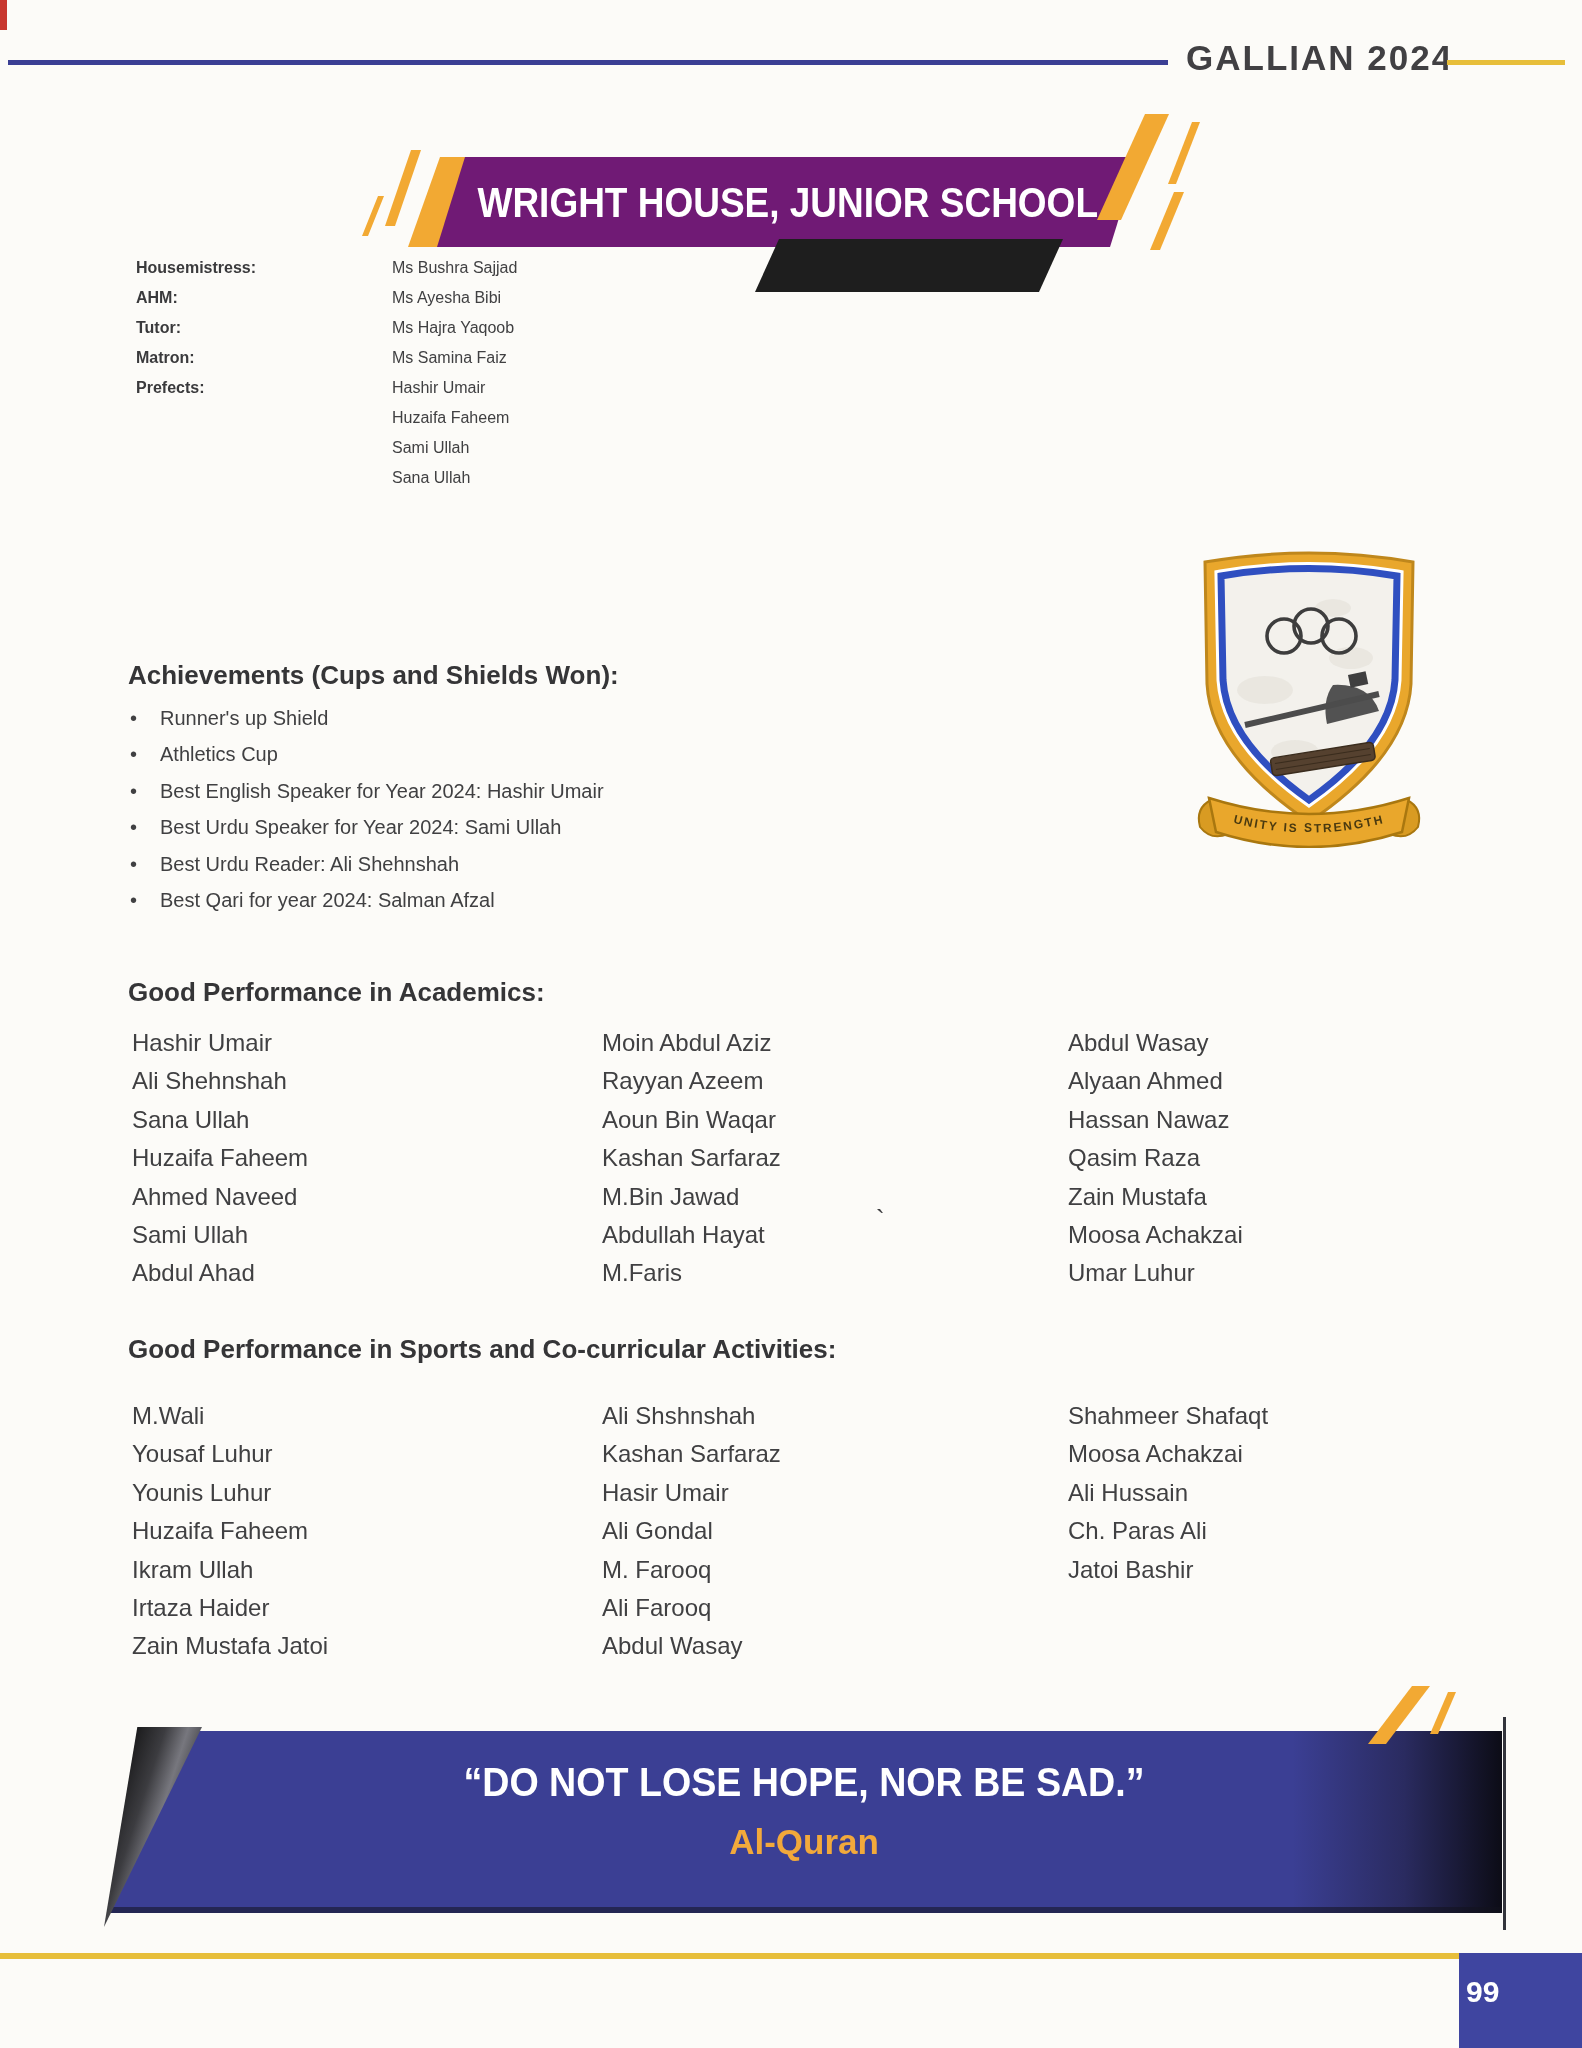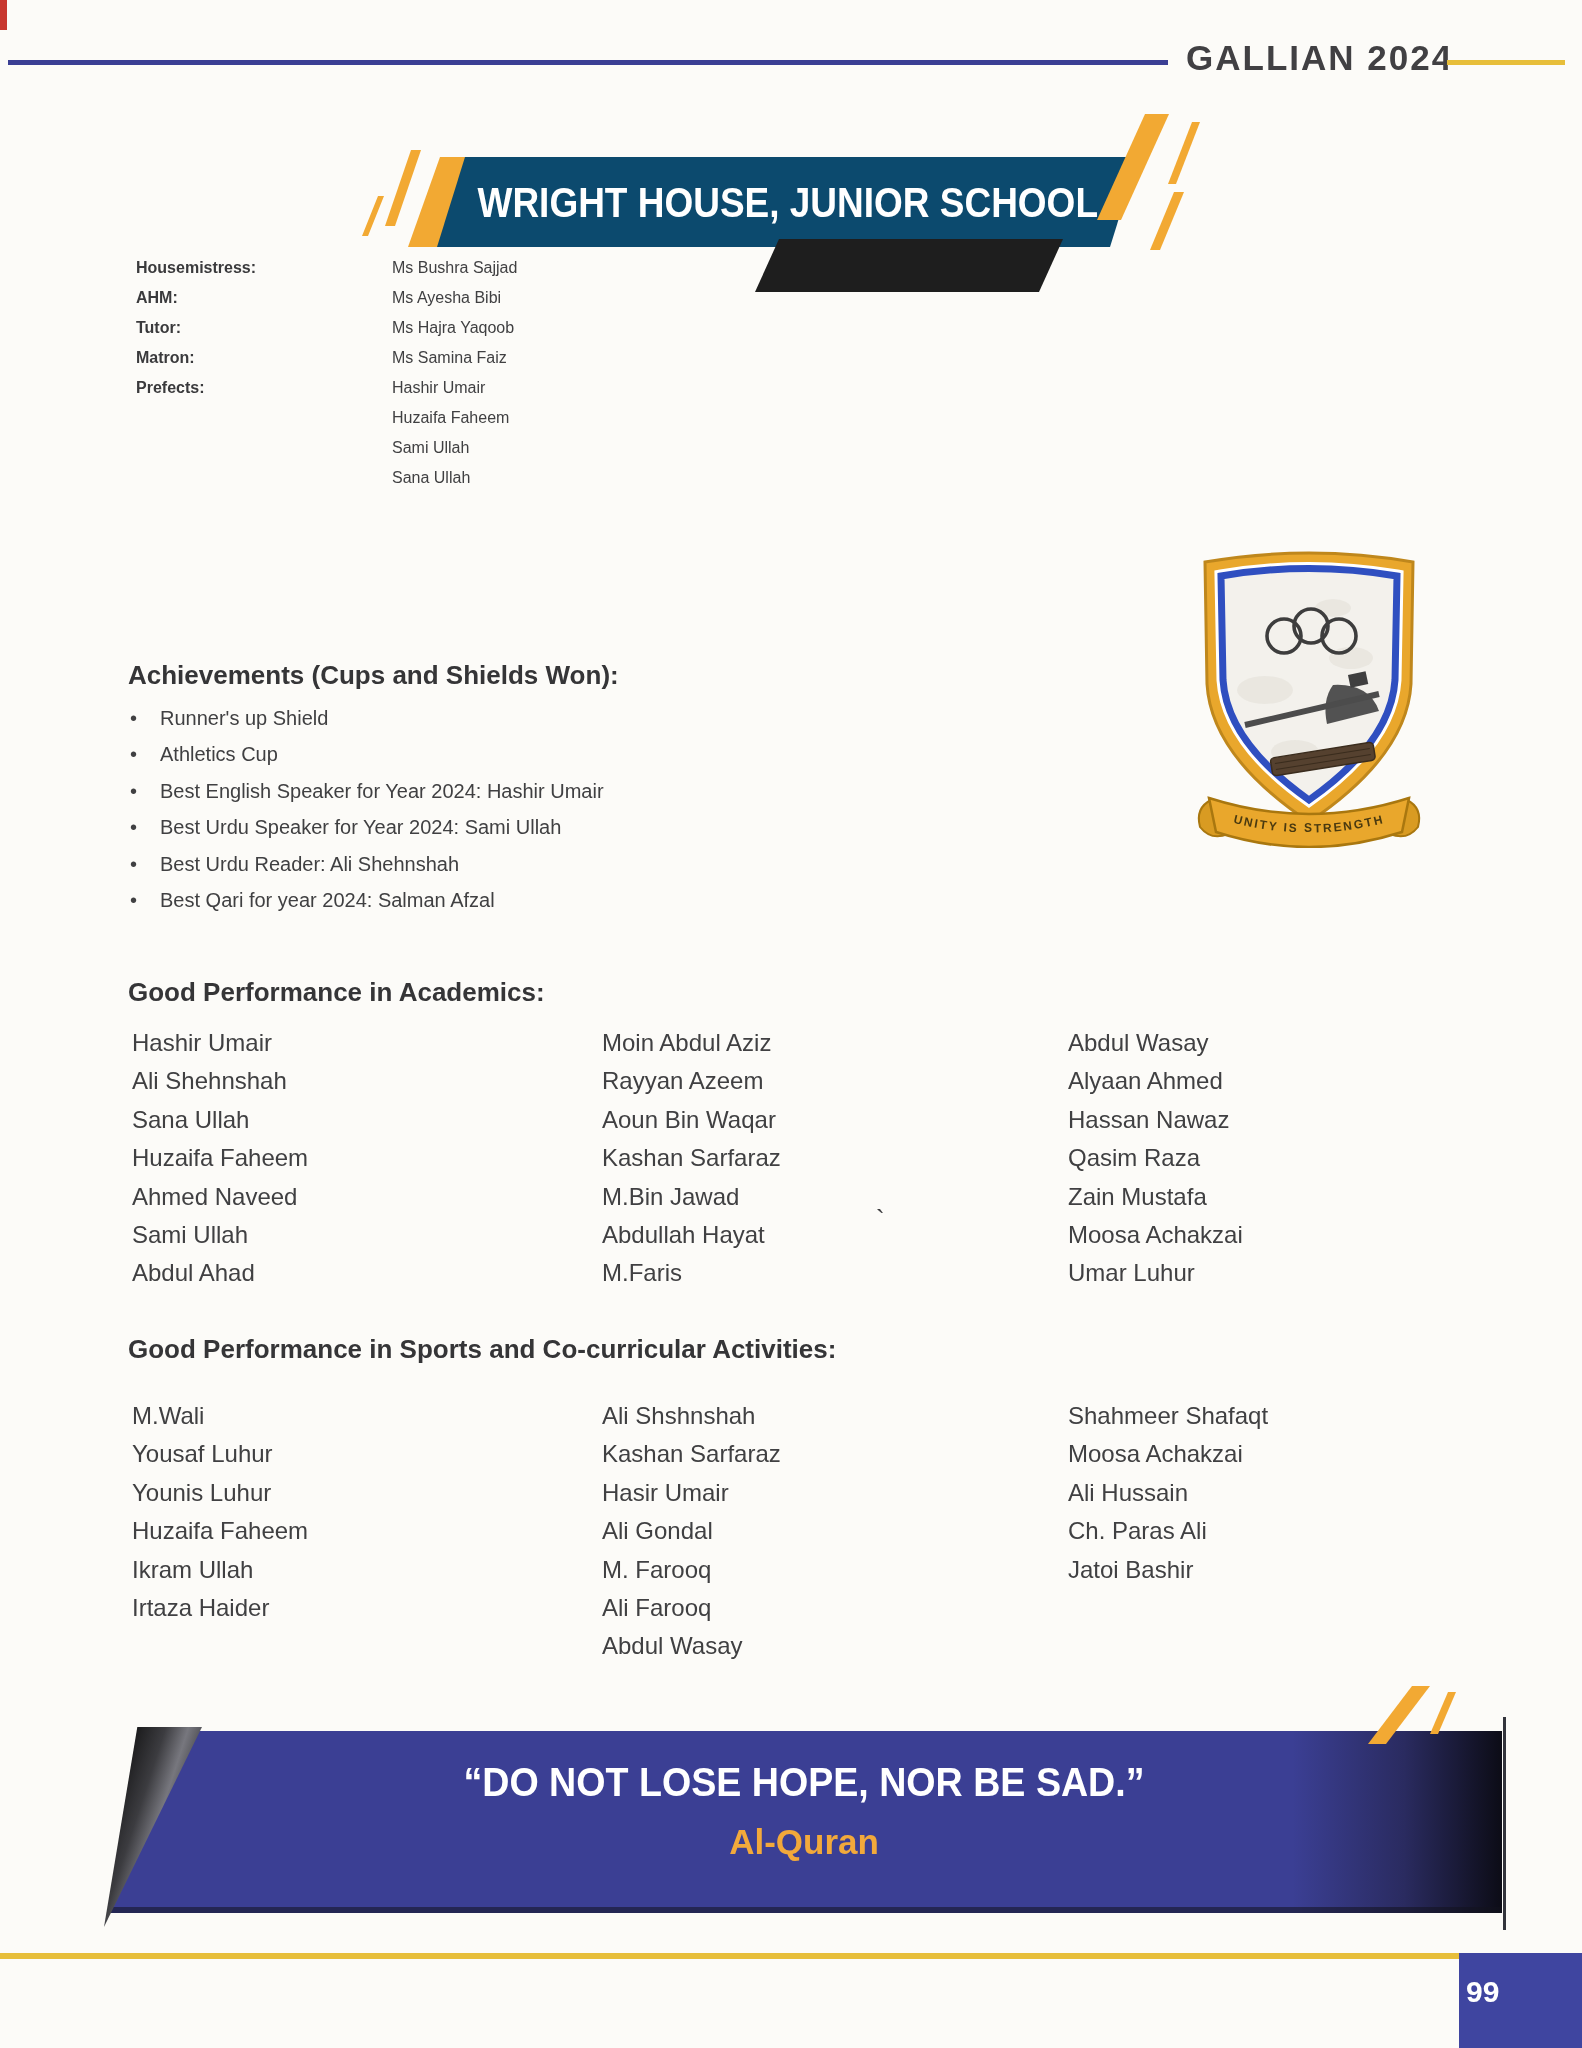--- a/index.html
+++ b/index.html
@@ -17,21 +17,21 @@
   .hdr-rule-blue{left:8px;top:60px;width:1160px;height:5px;background:#3b3f94;}
   .hdr-title{left:1186px;top:38px;font-size:35px;font-weight:800;letter-spacing:2px;color:#414043;white-space:nowrap;}
   .hdr-rule-yellow{left:1447px;top:60px;width:118px;height:5px;background:#e7be3a;}
 
   
   .stripe{background:#f2a933;}
   .bn-slashA{left:362px;top:196px;width:22px;height:40px;clip-path:polygon(16px 0,22px 0,6px 100%,0 100%);}
   .bn-slashB{left:385px;top:150px;width:36px;height:76px;clip-path:polygon(26px 0,36px 0,10px 100%,0 100%);}
   .bn-gold{left:408px;top:157px;width:64px;height:90px;clip-path:polygon(32px 0,64px 0,32px 100%,0 100%);}
   .bn-blue{
-    left:437px;top:157px;width:701px;height:90px;background:#0c4a6e;
+    left:437px;top:157px;width:701px;height:90px;background:#701a75;
     clip-path:polygon(28px 0,100% 0,calc(100% - 28px) 100%,0 100%);
     display:flex;align-items:center;justify-content:center;
   }
   .bn-title{color:#ffffff;font-size:43px;font-weight:800;white-space:nowrap;transform:scaleX(.86);letter-spacing:0;}
   .bn-rslash1{left:1097px;top:114px;width:72px;height:106px;clip-path:polygon(48px 0,72px 0,24px 100%,0 100%);}
   .bn-rslash2{left:1168px;top:122px;width:32px;height:62px;clip-path:polygon(24px 0,32px 0,8px 100%,0 100%);}
   .bn-rslash3{left:1150px;top:192px;width:34px;height:58px;clip-path:polygon(24px 0,34px 0,10px 100%,0 100%);}
   .plate-outer{
     left:755px;top:239px;width:308px;height:53px;background:#1e1e1e;
     clip-path:polygon(24px 0,100% 0,calc(100% - 24px) 100%,0 100%);
@@ -240,20 +240,21 @@
 
 <div class="abs sec-heading spo-heading">Good Performance in Sports and Co-curricular Activities:</div>
 <div class="abs names-grid spo-grid">
   <div class="names-col col-1">
       <div class="name-row">M.Wali</div>
       <div class="name-row">Yousaf Luhur</div>
       <div class="name-row">Younis Luhur</div>
       <div class="name-row">Huzaifa Faheem</div>
       <div class="name-row">Ikram Ullah</div>
       <div class="name-row">Irtaza Haider</div>
+      <div class="name-row">Zain Mustafa Jatoi</div>
     </div>
   <div class="names-col col-2">
       <div class="name-row">Ali Shshnshah</div>
       <div class="name-row">Kashan Sarfaraz</div>
       <div class="name-row">Hasir Umair</div>
       <div class="name-row">Ali Gondal</div>
       <div class="name-row">M. Farooq</div>
       <div class="name-row">Ali Farooq</div>
       <div class="name-row">Abdul Wasay</div>
     </div>

